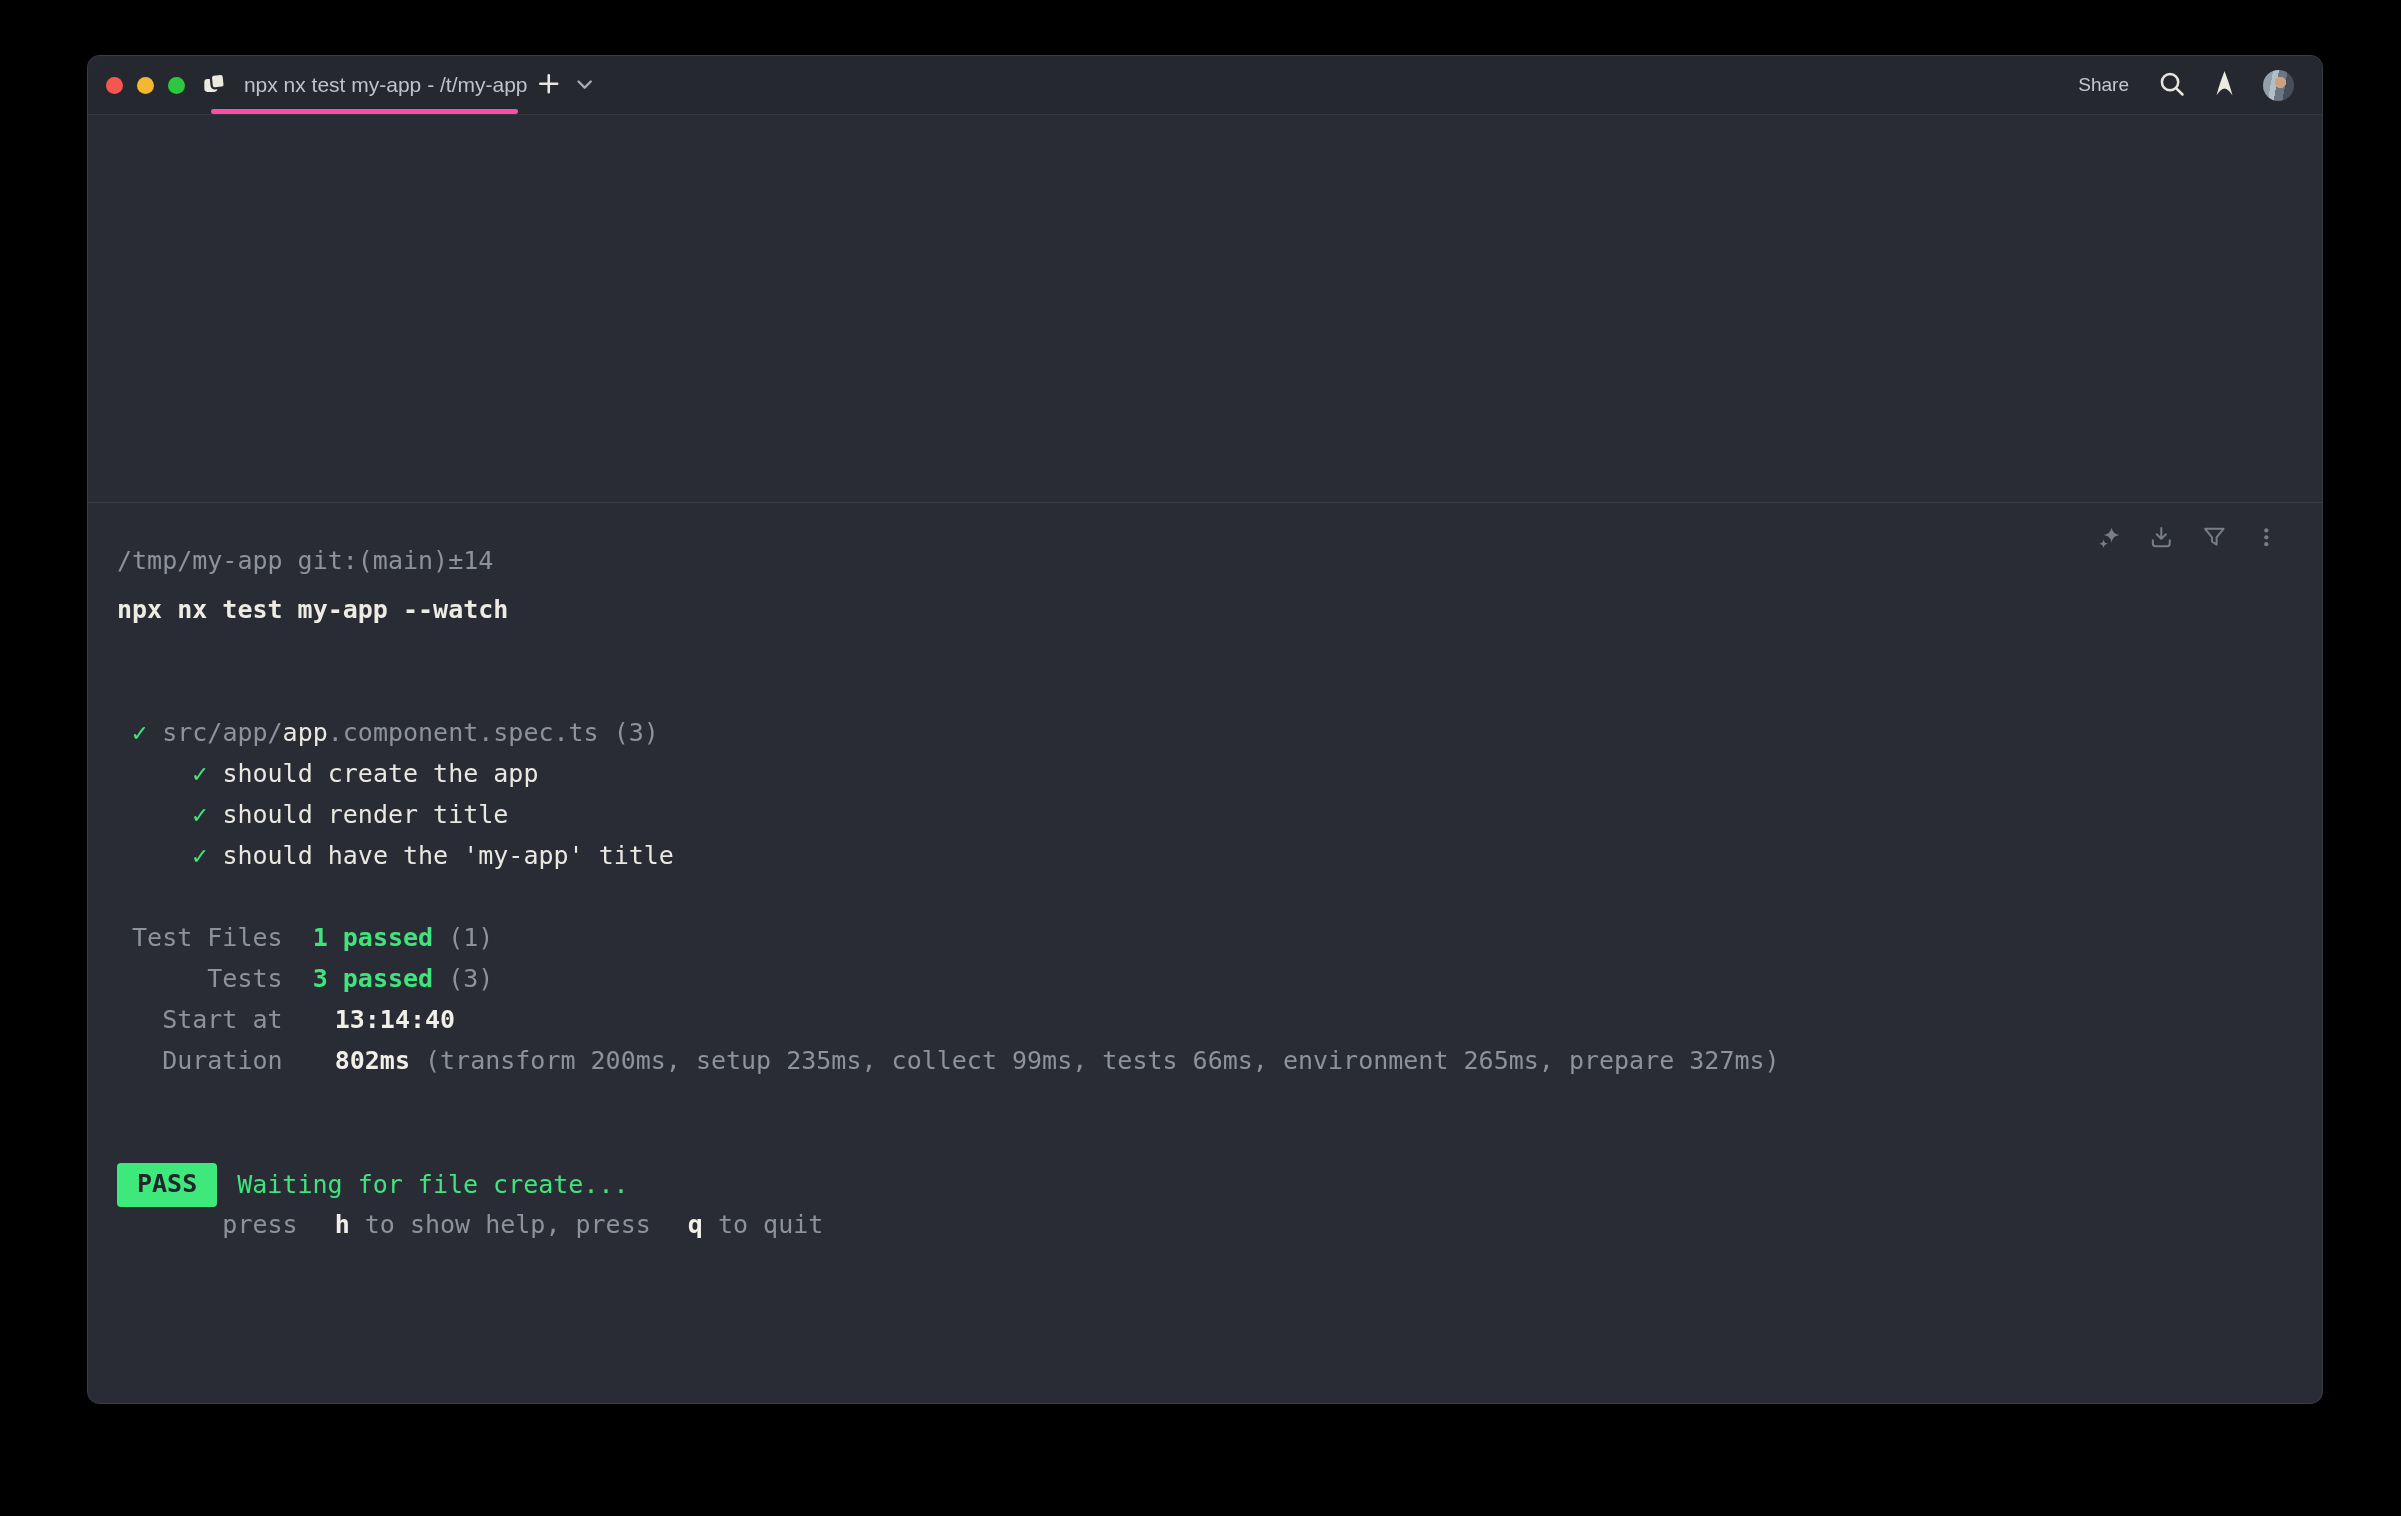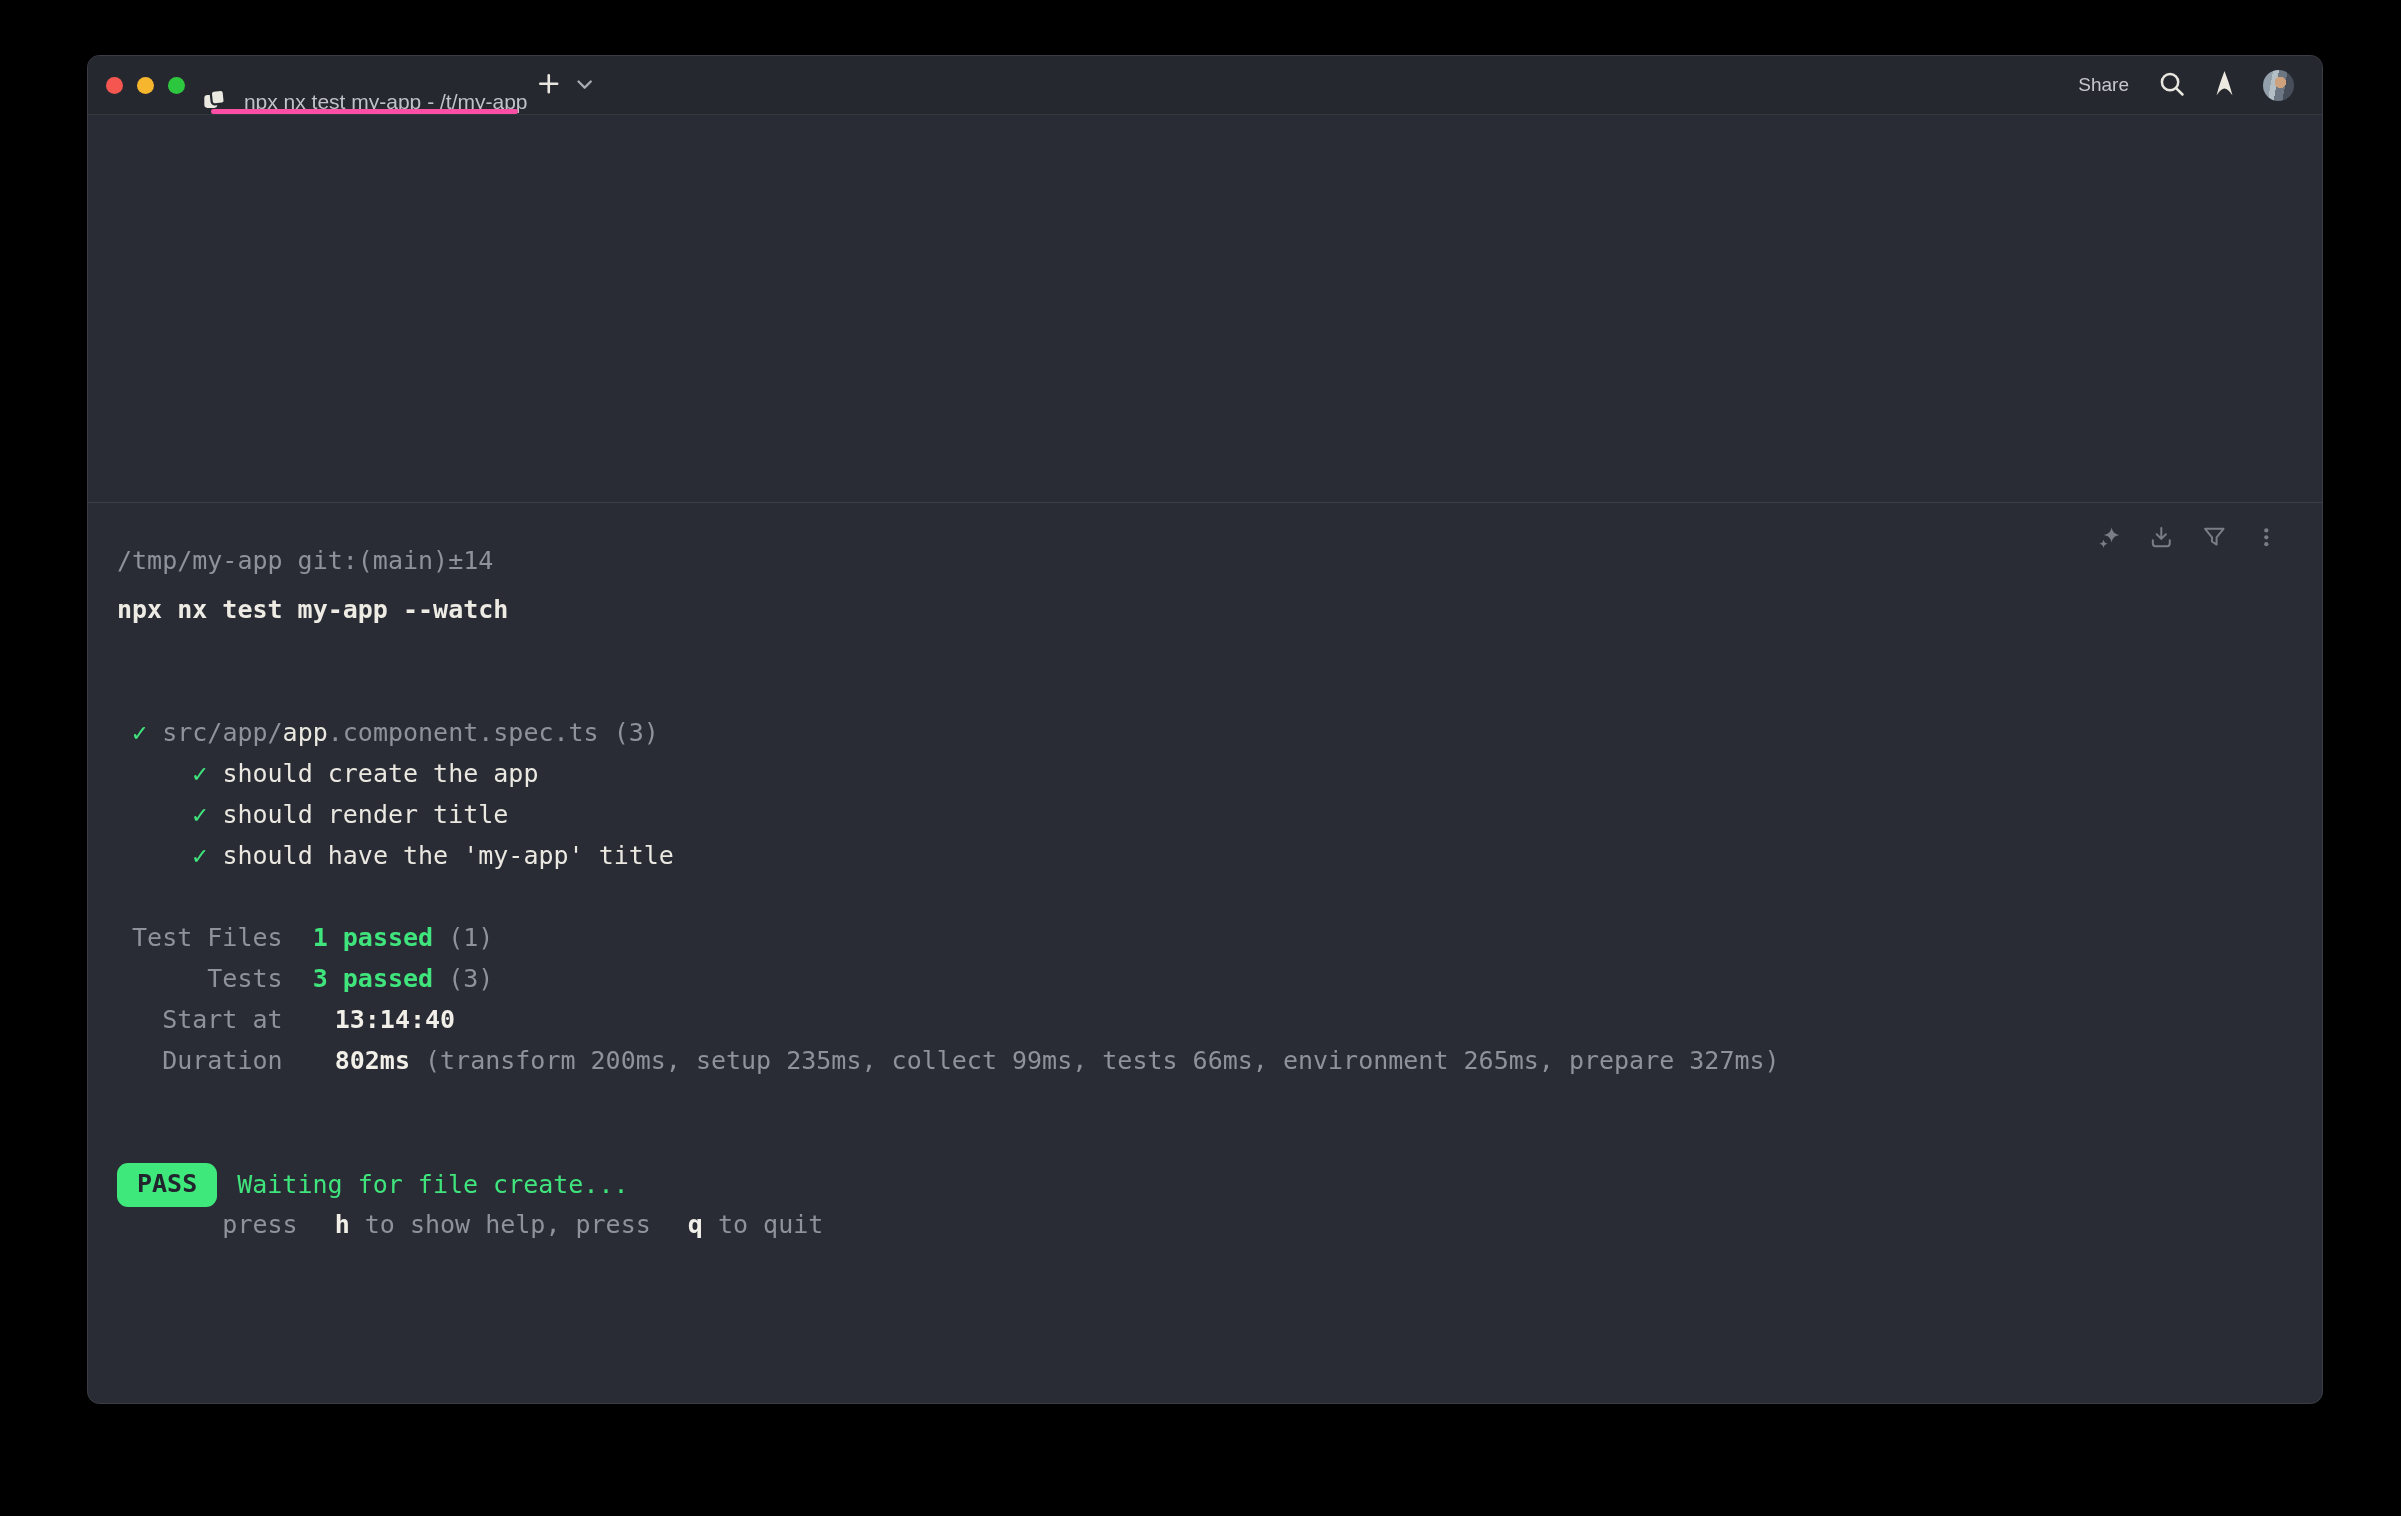--- a/index.html
+++ b/index.html
@@ -7,21 +7,21 @@
   .window{position:absolute;left:87px;top:55px;width:2236px;height:1349px;background:#2a2c35;
           border:1.5px solid #3a3d46;border-radius:12.3px;overflow:hidden;box-sizing:border-box;}
   
   .titlebar{height:58px;background:#26282f;border-bottom:1.5px solid #35373f;display:flex;align-items:center;
             padding:0 28px 0 18.4px;position:relative;}
   .traffic{display:flex;gap:14px;align-items:center;}
   .tl{width:17px;height:17px;border-radius:50%;border:none;padding:0;cursor:default;}
   .tl.red{background:#f55750;}
   .tl.yellow{background:#f6b62e;}
   .tl.green{background:#2dc73f;}
-  .tab{margin-left:26px;height:100%;width:307px;display:flex;align-items:flex-end;justify-content:center;
+  .tab{margin-left:26px;height:100%;width:307px;display:flex;align-items:center;justify-content:center;
        gap:17px;position:relative;}
   .tab-title{color:#bfc2c8;font-size:21px;white-space:nowrap;}
   .tab-underline{position:absolute;left:0;bottom:0;width:100%;height:4.6px;border-radius:2.3px;background:#fb4fa6;}
   .newtab{margin-left:20px;background:none;border:none;padding:0;display:flex;align-items:center;}
   .tabmenu{margin-left:17px;background:none;border:none;padding:0;display:flex;align-items:center;}
   .tb-right{margin-left:auto;display:flex;align-items:center;gap:29px;}
   .share{background:none;border:none;color:#c6c8cd;font-size:19px;font-family:"Liberation Sans",sans-serif;padding:0;}
   .iconbtn{background:none;border:none;padding:0;display:flex;align-items:center;}
   .avatar{width:31px;height:31px;border-radius:50%;overflow:hidden;border:none;padding:0;
       background:
@@ -37,21 +37,21 @@
   .seg-dim{color:#8e929b;}
   .seg-bright{color:#eae8e0;}
   .seg-bright-bold{color:#f1efe8;font-weight:bold;margin-left:22px;}
   .seg-cmd{color:#edebe3;font-weight:bold;}
   .seg-green{color:#3fe57c;}
   .seg-green-bold{color:#3fe57c;font-weight:bold;}
   .seg-purple{color:#a182f0;}
   .seg-badge-purple{display:inline-block;background:#b48cf2;color:#23252e;font-weight:bold;
                     padding:0.8px 20px 2.3px;border-radius:3.8px;margin-right:17px;}
   .seg-badge-green{display:inline-block;background:#3ee87b;color:#23252e;font-weight:bold;
-                   padding:0.8px 20px 2.3px;border-radius:11px;margin-right:20px;}
+                   padding:0.8px 20px 2.3px;border-radius:4px;margin-right:20px;}
 </style>
 <title>npx nx test my-app - /t/my-app</title></head>
 <body>
 
 <div class="window">
 
   <div class="titlebar">
     <div class="traffic">
       <button class="tl red"></button>
       <button class="tl yellow"></button>

